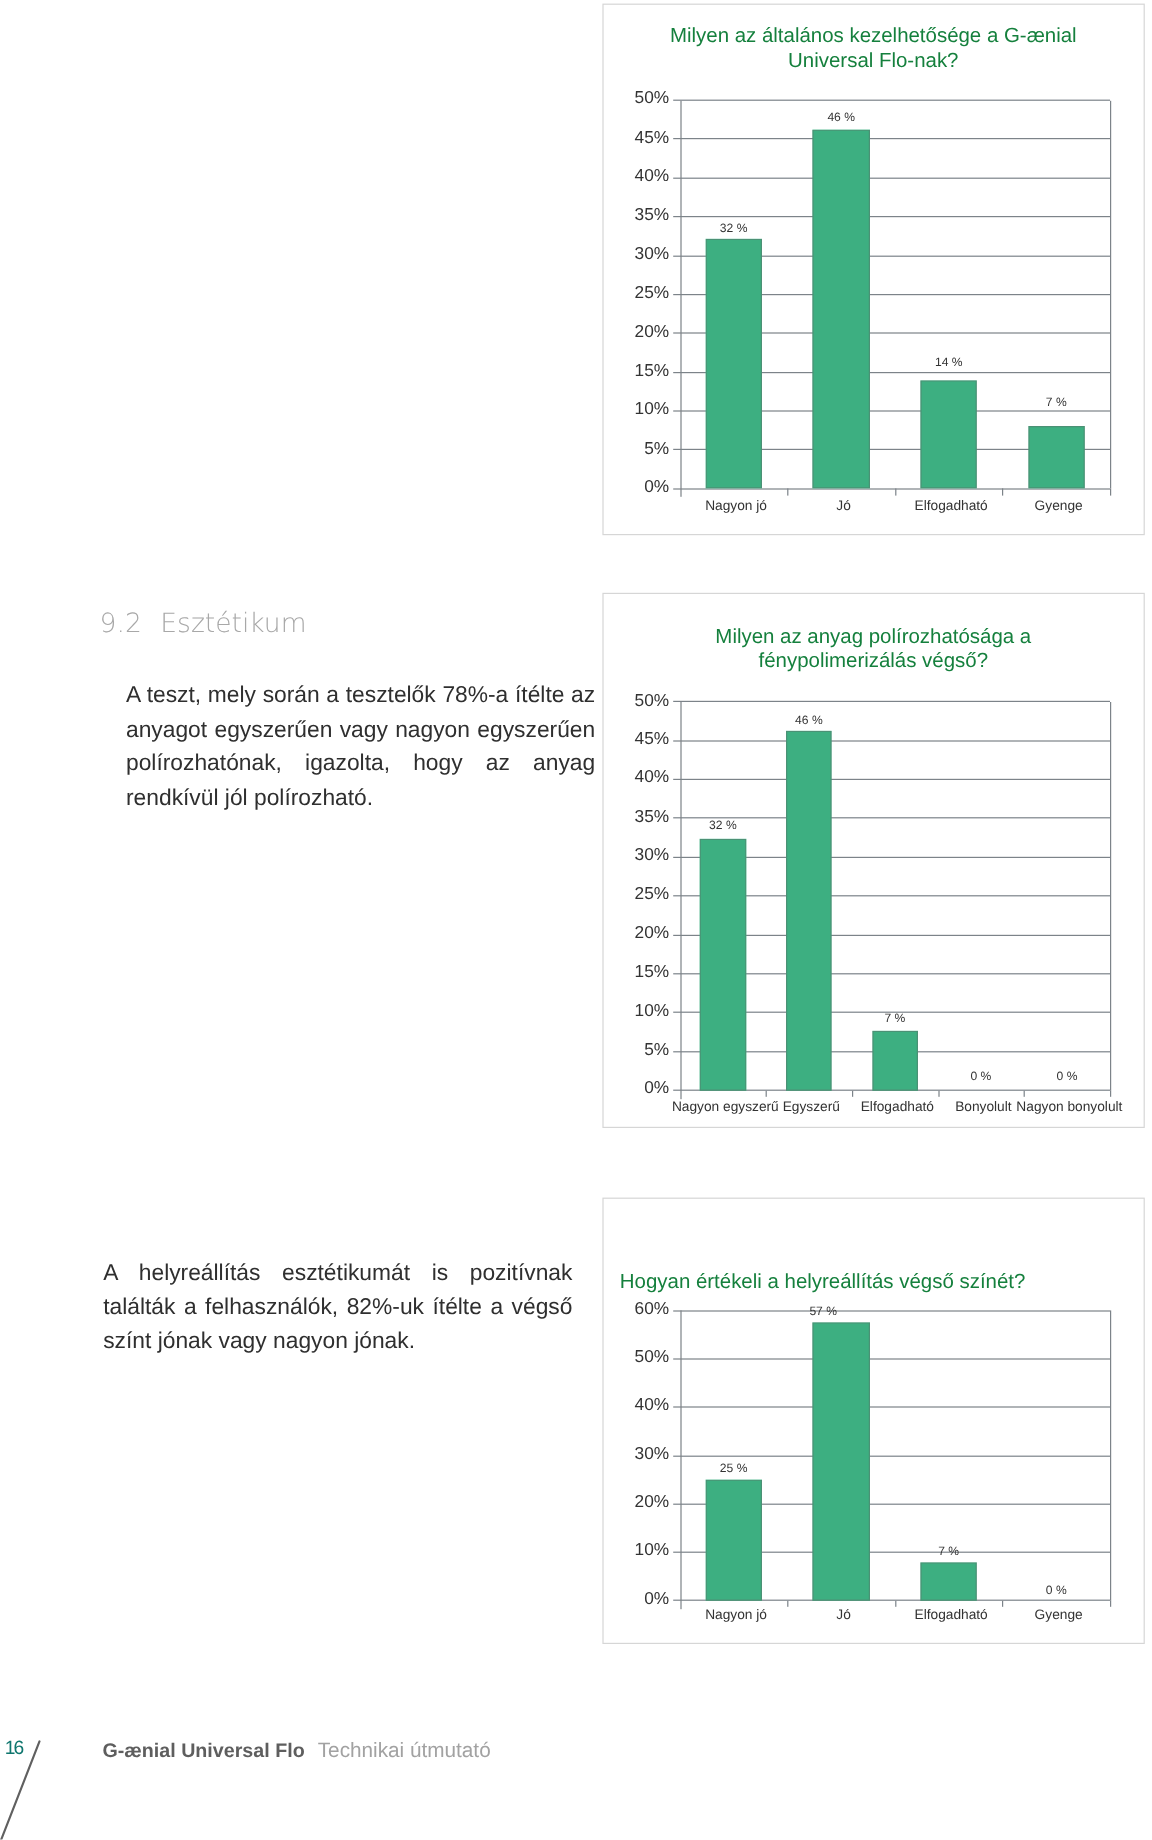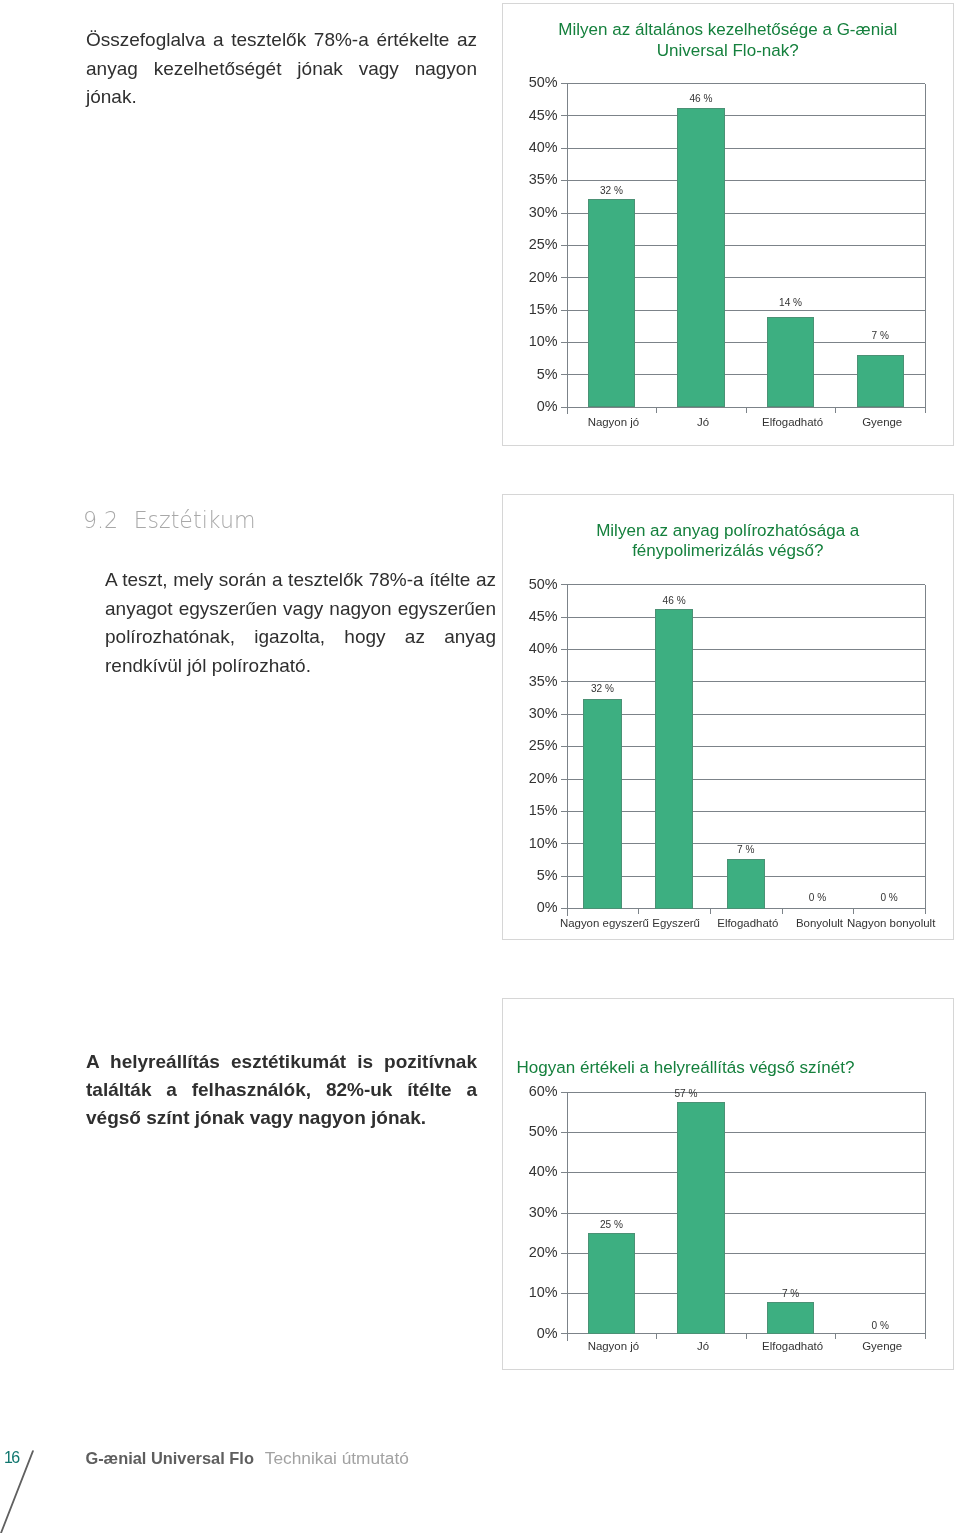--- a/index.html
+++ b/index.html
@@ -28,27 +28,26 @@
   .footline{position:absolute;}
   .foot-b{font-weight:bold;color:#5e5e5e;font-size:16.4px;}
   .foot-g{color:#a2a2a2;font-size:17.3px;}
   .footer-text{position:absolute;font-size:17px;line-height:17px;white-space:nowrap;}
 </style>
 </head>
 <body>
 
 <div class="page">
 
-  <div class="para" style="left:86px;top:26.2px;width:391px;">Összefoglalva a tesztelők 78%-a értékelte az anyag kezelhetőségét jónak vagy nagyon jónak.</div>
 
   <div class="heading" style="left:83.0px;top:505.2px;"><span>9.2</span><span style="display:inline-block;width:15.5px"></span><span>Esztétikum</span></div>
 
   <div class="para" style="left:86px;top:565.8px;width:391px;line-height:28.7px;margin-left:19px;">A teszt, mely során a tesztelők 78%-a ítélte az anyagot egyszerűen vagy nagyon egyszerűen polírozhatónak, igazolta, hogy az anyag rendkívül jól polírozható.</div>
 
-  <div class="para" style="left:86px;top:1048.1px;width:391px;line-height:28px;font-weight:bold;">A helyreállítás esztétikumát is pozitívnak találták a felhasználók, 82%-uk ítélte a végső színt jónak vagy nagyon jónak.</div>
+  <div class="para" style="left:86px;top:1048.1px;width:391px;line-height:28px;">A helyreállítás esztétikumát is pozitívnak találták a felhasználók, 82%-uk ítélte a végső színt jónak vagy nagyon jónak.</div>
 
   <div id="charts">
       <div class="chartbox" style="left: 501.5px; top: 3px; width: 452.5px; height: 442.5px;"></div>
       <div class="ctitle" style="left: 501.5px; width: 452.5px; top: 20.4px;">
         <div>Milyen az általános kezelhetősége a G-ænial</div>
         <div>Universal Flo-nak?</div>
       </div>
       <div class="gridline" style="left: 561.4px; width: 363.6px; top: 407px;"></div>
       <div class="ylab" style="left: 487.6px; width: 70px; top: 399px;">0%</div>
       <div class="gridline" style="left: 561.4px; width: 363.6px; top: 374px;"></div>

